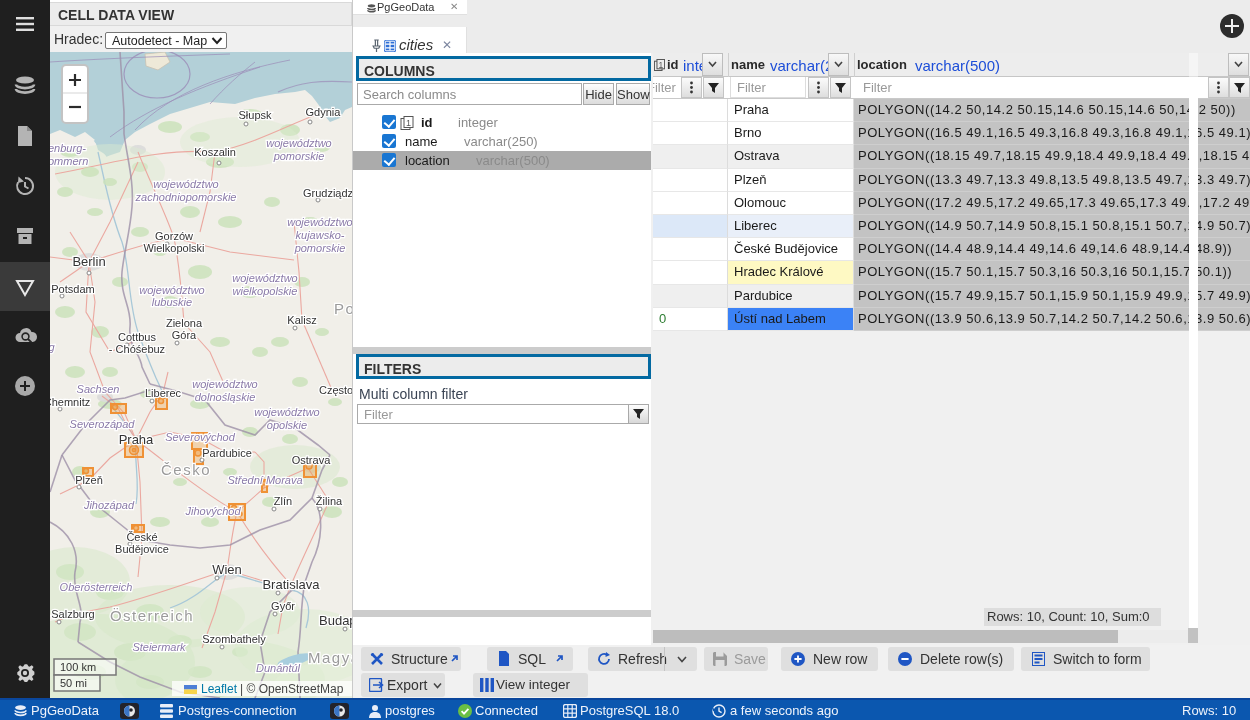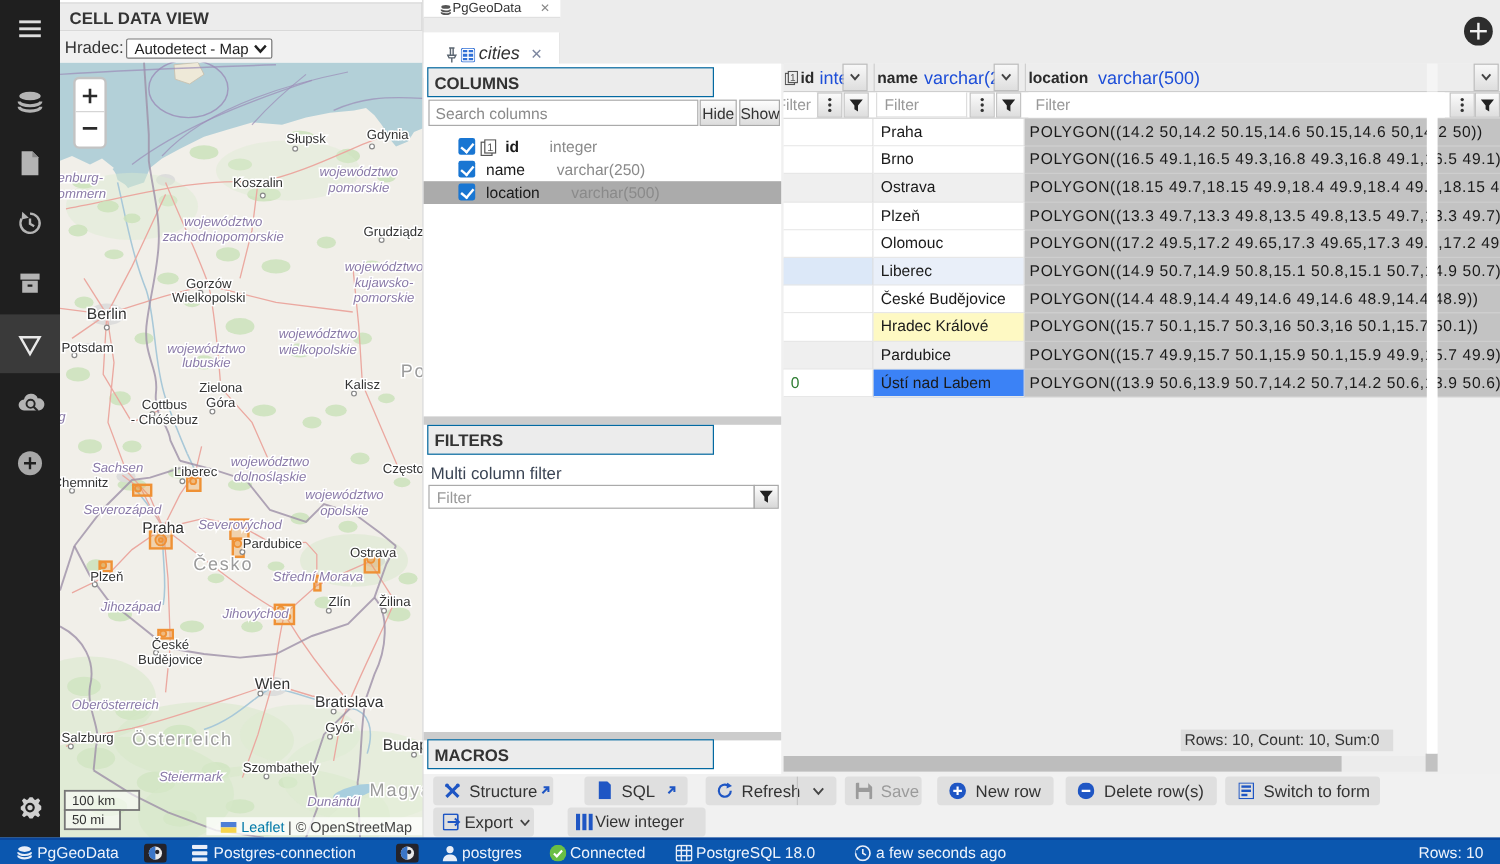--- a/index.html
+++ b/index.html
@@ -29,21 +29,21 @@
 #tab1 .x { position:absolute; left:97px; top:1px; font-size:10px; color:#888; }
 #tab2 { position:absolute; left:0; top:27px; width:114px; height:38px; background:#fff; border-right:1px solid #e0e0e0; }
 #tab2 .t { position:absolute; left:46px; top:9px; font-size:15px; font-style:italic; color:#333; }
 #tab2 .x { position:absolute; left:89px; top:11px; font-size:12px; color:#7d87a0; }
 #plusbtn { position:absolute; left:867px; top:14px; width:24px; height:24px; background:#2d2d2d; border-radius:50%; }
 #plusbtn:after { content:""; position:absolute; left:11px; top:5px; width:2px; height:14px; background:#f2f2f2; }
 #plusbtn:before { content:""; position:absolute; left:5px; top:11px; width:14px; height:2px; background:#f2f2f2; }
 
 
 #colpanel { left:353px; top:53px; width:298px; height:592px; background:#fff; }
-.sect-head { position:absolute; left:3px; width:239px; height:25px; background:#ececec; border:1px solid #0369a1; }
+.sect-head { position:absolute; left:3px; width:295px; height:25px; background:#ececec; border:3px solid #0369a1; }
 .sect-head span { position:absolute; left:5px; top:4px; font-size:14px; font-weight:bold; color:#333; }
 .splitbar { position:absolute; left:0px; width:298px; height:7px; background:#cccccc; }
 #srch { position:absolute; left:4px; top:30px; width:225px; height:22px; border:1px solid #aaa; background:#fff; font-size:13px; color:#8a8a8a; }
 #srch span { position:absolute; left:5px; top:3px; }
 .sbtn { position:absolute; top:30px; height:22px; background:linear-gradient(#fdfdfd,#dcdcdc); border:1px solid #a9a9a9; font-size:13px; color:#333; text-align:center; }
 .colrow { position:absolute; left:0; width:298px; height:19px; font-size:13px; }
 .colrow .nm { position:absolute; left:52px; top:2px; color:#1a1a1a; }
 .colrow .tp { position:absolute; top:2px; color:#8a8a8a;padding-left:14px; }
 .cb { position:absolute; left:29px; top:2px; width:14px; height:14px; background:#1976d2; border-radius:2px; }
 .cb:after { content:""; position:absolute; left:3.5px; top:1.5px; width:5px; height:8px; border:solid #fff; border-width:0 2px 2px 0; transform:rotate(40deg); }
@@ -472,23 +472,20 @@
         <span>FILTERS</span>
       </div>
   <div id="mcf-lbl">Multi column filter</div>
   <div id="mcf-inp">
         <span>Filter</span>
       </div>
   <div id="mcf-btn"><svg width="19" height="18">
           <path d="M4 4 H15 L11 9 V14 L8 12 V9 Z" fill="#222"></path>
         </svg></div>
   <div class="splitbar" style="top:557px;"></div>
-  <div class="sect-head" style="top:563px; height:25px;">
-        <span>MACROS</span>
-      </div>
 </div>
 
 <div id="grid" class="abs">
   <div id="ghead">
     <svg style="position:absolute;left:1px;top:6px;" width="11" height="12" viewBox="0 0 13 14">
           <rect x="0.5" y="2.5" width="9" height="11" fill="none" stroke="#555" stroke-width="1.2"></rect>
           <rect x="3.5" y="0.5" width="9" height="11" fill="#ededed" stroke="#555" stroke-width="1.2"></rect>
           <text x="8" y="10" font-size="10" fill="#555" text-anchor="middle">1</text>
         </svg>
     <span class="hname" style="left:14px;">id</span>

